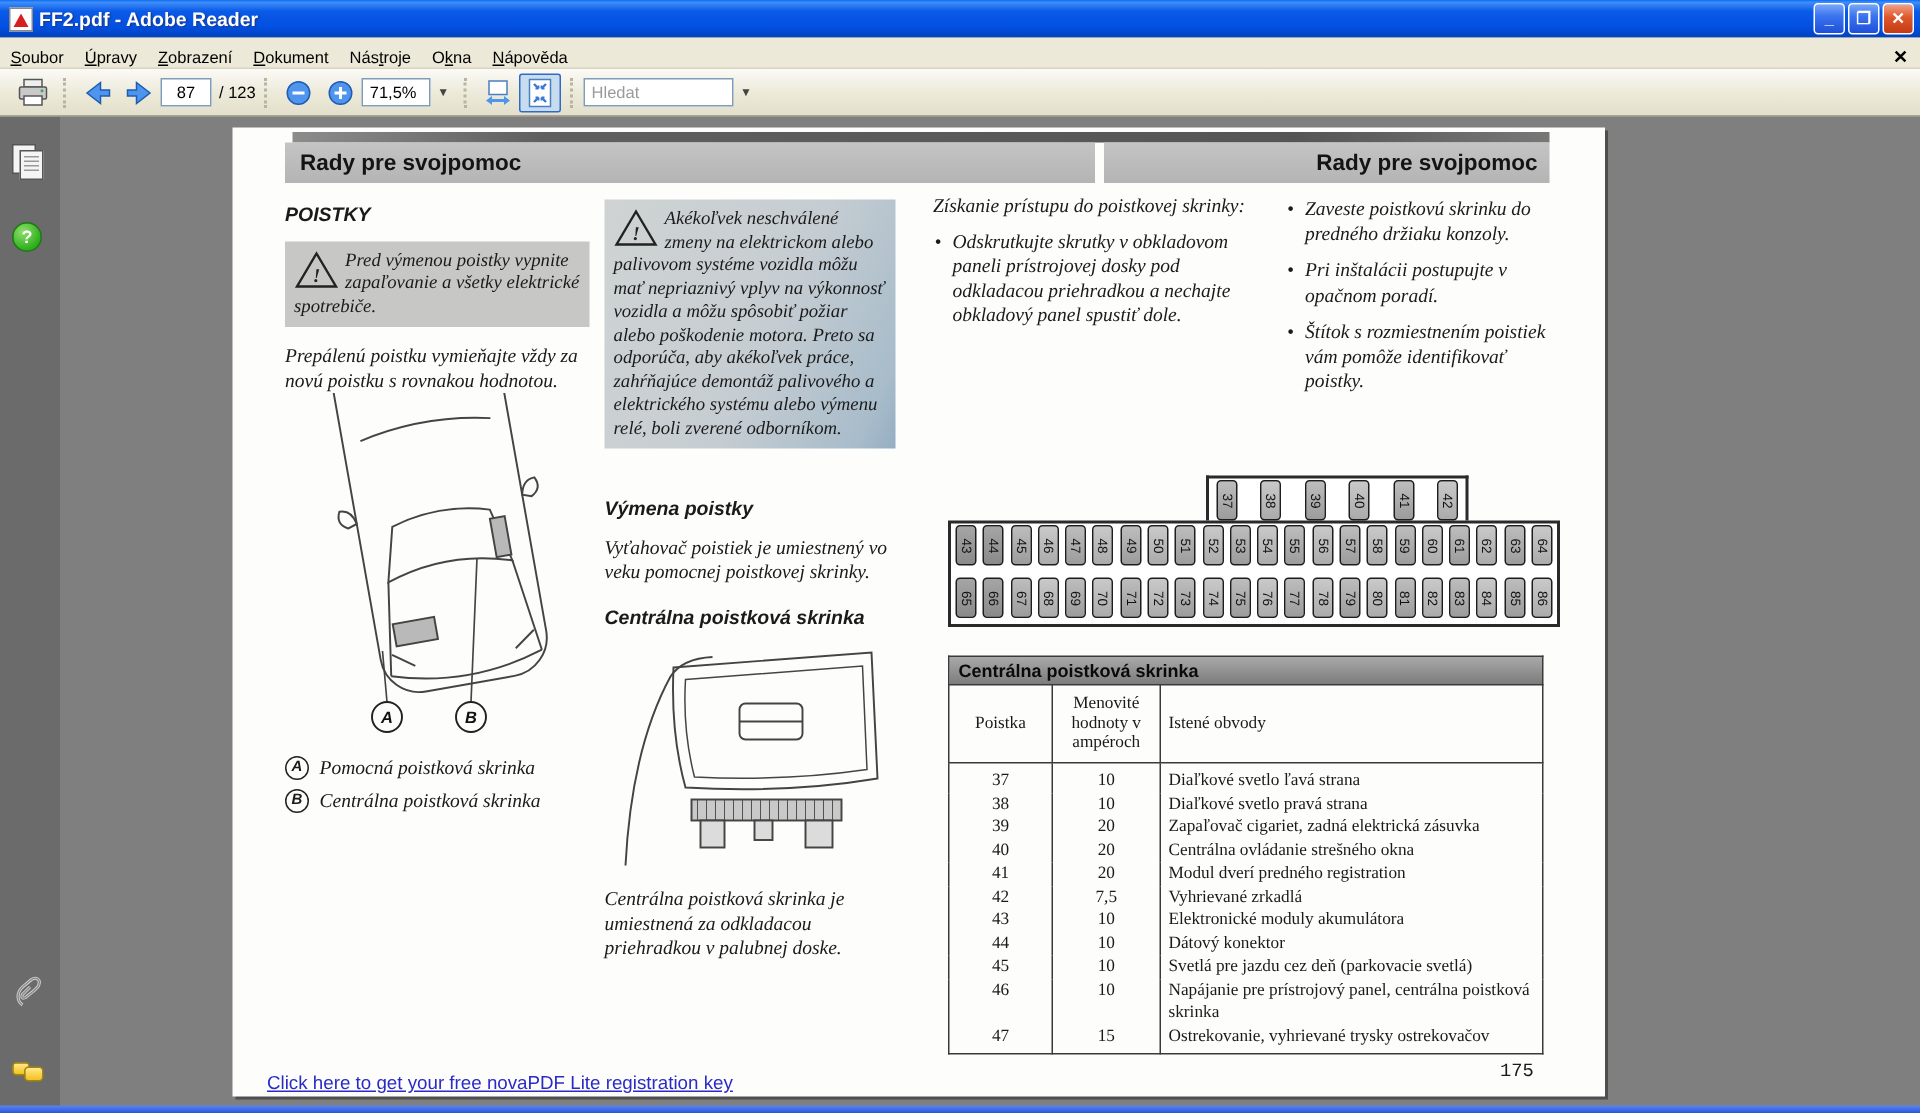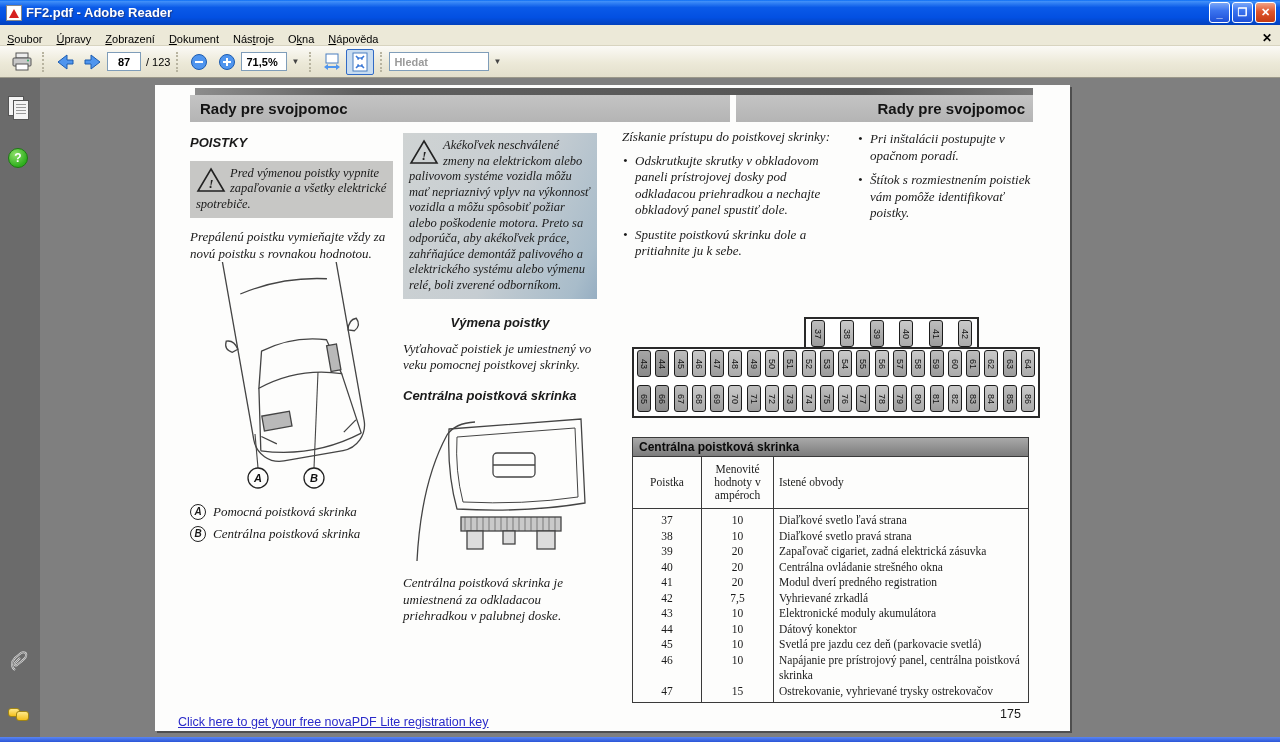--- a/index.html
+++ b/index.html
@@ -25,21 +25,21 @@
   .menu-item u { text-decoration:underline; }
   .menubar .doc-close { margin-left:auto; margin-right:8px; font-weight:bold; font-size:12px; }
 
   .toolbar { position:absolute; left:0; top:46px; width:1280px; height:32px;
     background:linear-gradient(180deg,#fbfaf6 0%,#ece9d8 55%,#e3dfcc 100%);
     border-bottom:1px solid #9b988a; display:flex; align-items:center; padding-left:8px; }
   .grip { width:3px; height:20px; margin:0 6px; border-left:2px dotted #b8b4a0; }
   .tb-btn { width:28px; height:26px; display:flex; align-items:center; justify-content:center; border:1px solid transparent; border-radius:2px; }
   .tb-btn.active { background:#c8dcf0; border:1px solid #316ac5; }
   .page-box, .zoom-box, .search-box { background:#fff; border:1px solid #7f9db9; height:19px; font-size:11px;
-    display:flex; align-items:center; padding:0 4px;font-weight:bold; }
+    display:flex; align-items:center; padding:0 4px; }
   .page-box { width:34px; justify-content:center; }
   .zoom-box { width:46px; }
   .search-box { width:100px; color:#9a9a9a; }
   .pages-total { font-size:11px; margin-left:5px; color:#000; }
   .dd-arrow { font-size:8px; color:#444; padding:0 4px; }
   .nav-arrow svg, .tb-btn svg { display:block; }
 
   
   .content { position:absolute; left:0; top:78px; width:1280px; height:664px; background:#7f7f7f; }
   .sidebar { position:absolute; left:0; top:0; width:40px; height:664px; background:#6b6b6b; }
@@ -110,21 +110,21 @@
     font-weight:bold; font-size:12px; padding:2px 0 0 6px; color:#0a0a0a; }
   table.ft { width:100%; border-collapse:collapse; font-family:"Liberation Serif",serif; font-size:11.5px; }
   table.ft th, table.ft td { border-left:1px solid #3a3a3a; border-right:1px solid #3a3a3a; padding:0 5px; vertical-align:top; }
   table.ft thead th { border-top:1px solid #3a3a3a; border-bottom:1px solid #3a3a3a; font-weight:normal; height:52px; vertical-align:middle; text-align:center; line-height:13px; }
   table.ft thead th:last-child { text-align:left; }
   table.ft td { line-height:15.5px; }
   table.ft td:nth-child(1), table.ft td:nth-child(2) { text-align:center; width:69px; }
   table.ft tbody tr:first-child td { padding-top:4px; }
   table.ft tbody tr:last-child td { border-bottom:1px solid #3a3a3a; padding-bottom:3px; }
 
-  .page-number { position:absolute; left:845px; top:622px; font-family:Liberation Sans, sans-serif; font-size:12.5px; }
+  .page-number { position:absolute; left:845px; top:622px; font-family:Liberation Mono, monospace; font-size:12.5px; }
   .footer-link { position:absolute; left:23px; top:630px; font-size:12.5px; color:#2a2ac9; text-decoration:underline; }
 
   .taskbar-strip { position:absolute; left:0; bottom:0; width:1280px; height:5px;
     background:linear-gradient(180deg,#5a86f2,#2a55d8); z-index:50; }
 </style>
 </head>
 <body>
 
 <div class="titlebar">
   <div class="app-icon"></div>
@@ -280,21 +280,21 @@
     <div class="pcol col2">
       <div class="warnbox blue">
         <span class="warn-tri">
           <svg width="30" height="26" viewBox="0 0 30 26">
               <path d="M15 2 L28 24 L2 24 Z" fill="none" stroke="#222" stroke-width="1.6"></path>
               <text x="15" y="21" text-anchor="middle" font-size="13" font-weight="bold" fill="#222">!</text>
             </svg>
         </span>
         <span>Akékoľvek neschválené zmeny na elektrickom alebo palivovom systéme vozidla môžu mať nepriaznivý vplyv na výkonnosť vozidla a môžu spôsobiť požiar alebo poškodenie motora. Preto sa odporúča, aby akékoľvek práce, zahŕňajúce demontáž palivového a elektrického systému alebo výmenu relé, boli zverené odborníkom.</span>
       </div>
-      <div class="h-sans" style="margin-top:16px;text-align:center;">Výmena poistky</div>
+      <div class="h-sans" style="margin-top:32px;">Výmena poistky</div>
       <p>Vyťahovač poistiek je umiestnený vo veku pomocnej poistkovej skrinky.</p>
       <div class="h-sans" style="margin-top:14px;">Centrálna poistková skrinka</div>
 
       <svg class="fig" width="190" height="150" viewBox="0 0 190 150">
         <g fill="none" stroke="#444" stroke-width="1.3">
           <path d="M12 148 Q16 70 42 22 Q50 10 70 9"></path>
           <path d="M44 16 L176 6 L180 90 Q120 100 52 96 Q42 60 44 16 Z"></path>
           <path d="M52 24 L170 15 L173 84 Q118 92 58 89 Q50 58 52 24 Z" stroke-width="1"></path>
           <rect x="88" y="40" width="42" height="24" rx="4"></rect>
           <path d="M88 52 L130 52"></path>
@@ -306,26 +306,26 @@
         </g>
       </svg>
 
       <p style="margin-top:12px;">Centrálna poistková skrinka je umiestnená za odkladacou priehradkou v palubnej doske.</p>
     </div>
 
     <div class="pcol col3">
       <div class="intro-text">Získanie prístupu do poistkovej skrinky:</div>
       <ul class="bullets" id="bullets-3">
           <li>Odskrutkujte skrutky v obkladovom paneli prístrojovej dosky pod odkladacou priehradkou a nechajte obkladový panel spustiť dole.</li>
-          <li>Spustite poistkovú skrinku dole a pritiahnite ju k sebe.</li>
         </ul>
     </div>
 
     <div class="pcol col4">
       <ul class="bullets" id="bullets-4">
+          <li>Zaveste poistkovú skrinku do predného držiaku konzoly.</li>
           <li>Pri inštalácii postupujte v opačnom poradí.</li>
           <li>Štítok s rozmiestnením poistiek vám pomôže identifikovať poistky.</li>
         </ul>
     </div>
 
     <div class="fusebox">
       <div class="fb-notch"></div>
       <div class="fb-body"></div>
       <div class="fuse-row row-top" id="fuses-top">
           <div class="fuse">

